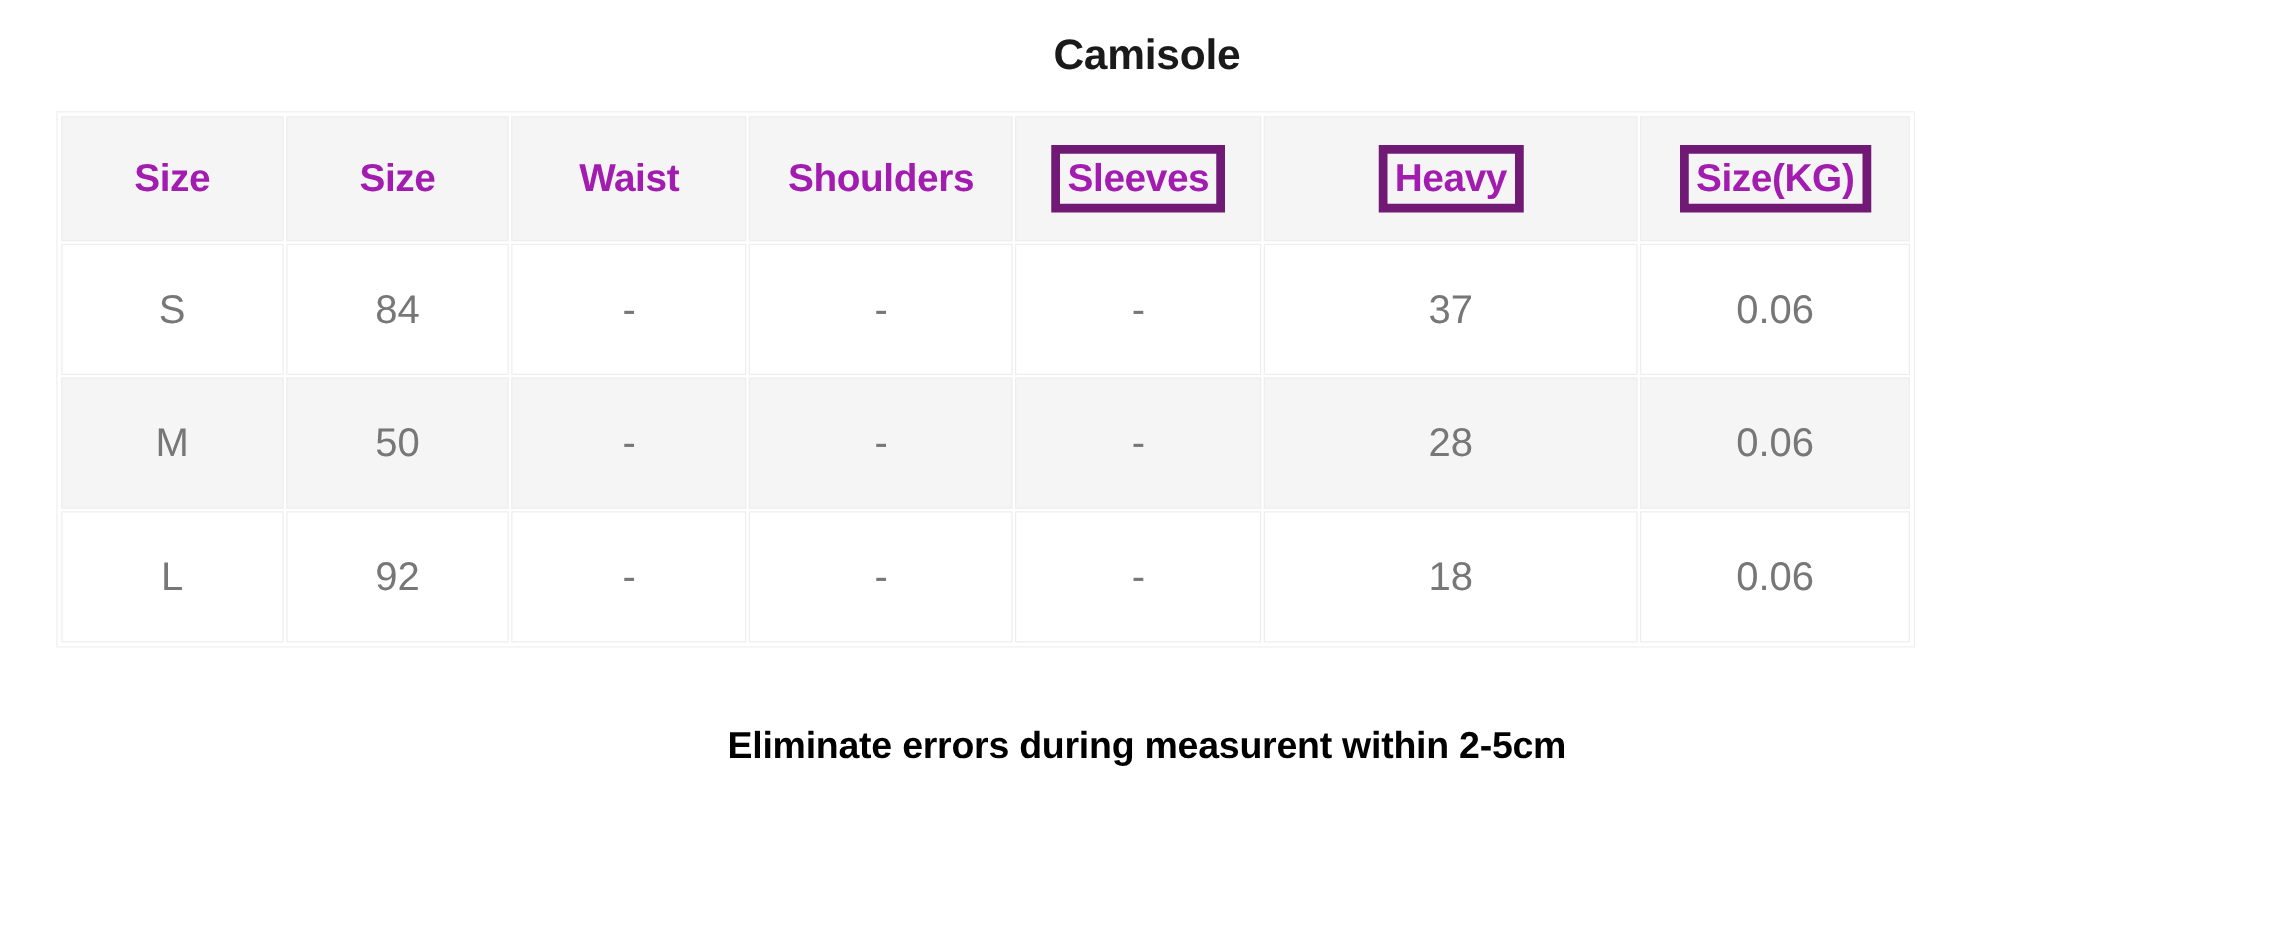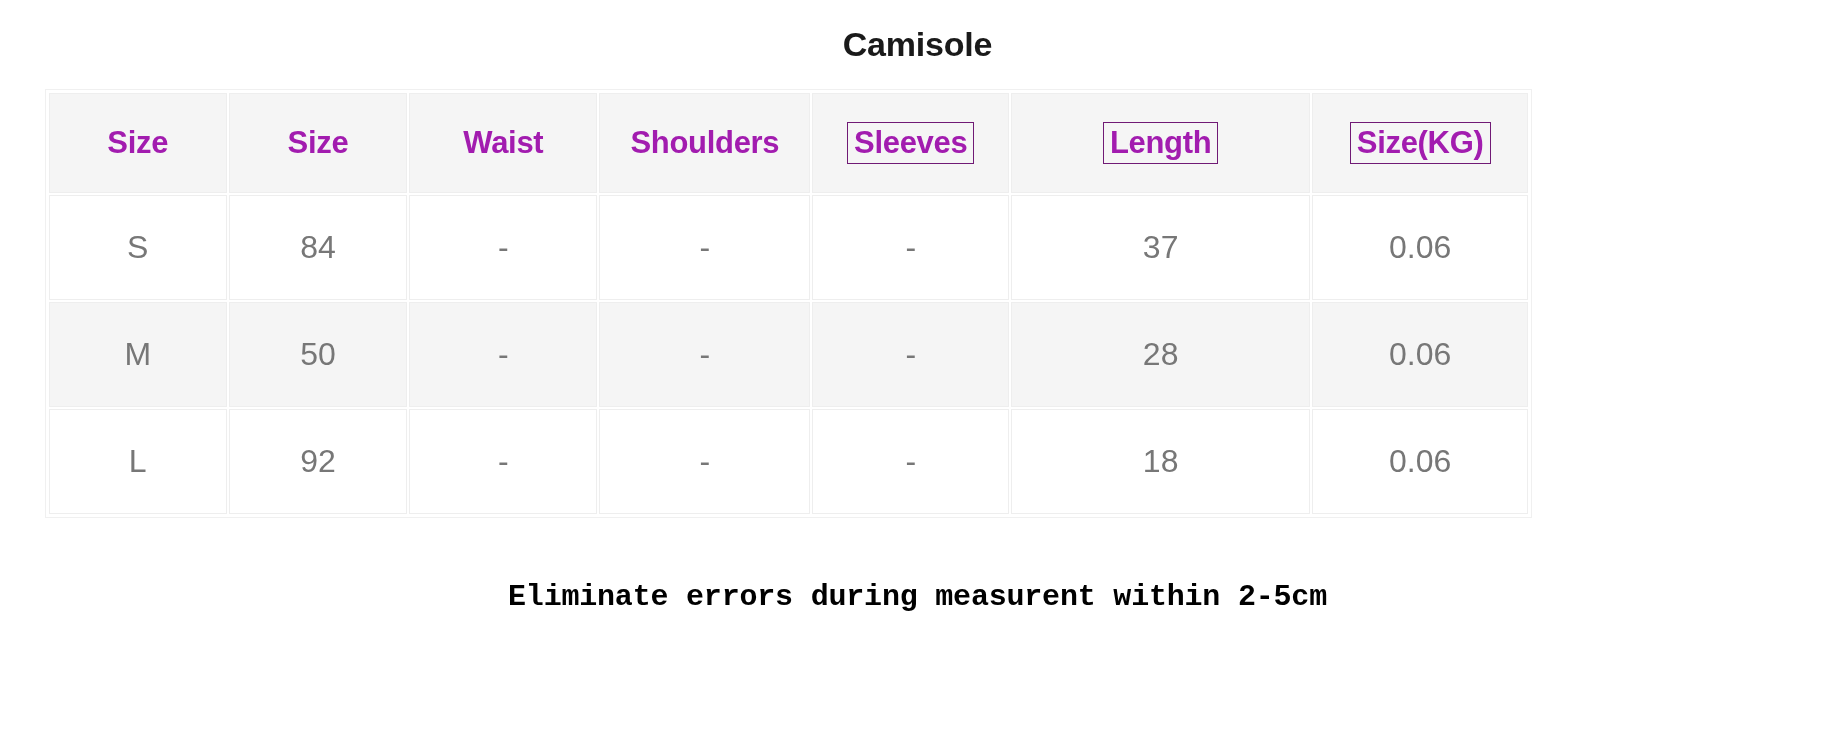--- a/index.html
+++ b/index.html
@@ -70,21 +70,21 @@
     letter-spacing: -0.3px;
     white-space: nowrap;
   }
 
   table.size-table th .hbox {
     display: inline-block;
     padding: 2px 6px;
   }
 
   table.size-table th.boxed .hbox {
-    border: 1px solid #701a75;
+    border: 7px solid #701a75;
   }
 
   table.size-table td {
     border: 1px solid #eeeeee;
     color: #777777;
     font-size: 32px;
     font-weight: normal;
     height: 105px;
     text-align: center;
     vertical-align: middle;
@@ -95,21 +95,20 @@
   tr.row-odd td  { background: #ffffff; }
   tr.row-even td { background: #f5f5f5; }
 
   .footer-note {
     text-align: center;
     font-size: 30px;
     font-weight: bold;
     color: #000000;
     margin-top: 62px;
     letter-spacing: -0.2px;
-    font-family: Liberation Mono, monospace;
   }
 </style>
 </head>
 <body>
 
 <div class="page">
 
   <div class="title">Camisole</div>
 
   <div class="table-wrap">
@@ -123,21 +122,21 @@
         <col class="c-length">
         <col class="c-heavy">
       </colgroup>
       <thead>
         <tr>
           <th><span class="hbox">Size</span></th>
           <th><span class="hbox">Size</span></th>
           <th><span class="hbox">Waist</span></th>
           <th><span class="hbox">Shoulders</span></th>
           <th class="boxed"><span class="hbox">Sleeves</span></th>
-          <th class="boxed"><span class="hbox">Length</span></th>
+          <th class="boxed"><span class="hbox">Heavy</span></th>
           <th class="boxed"><span class="hbox">Size(KG)</span></th>
         </tr>
       </thead>
       <tbody>
         <tr class="row-odd">
           <td>S</td>
           <td>84</td>
           <td>-</td>
           <td>-</td>
           <td>-</td>

